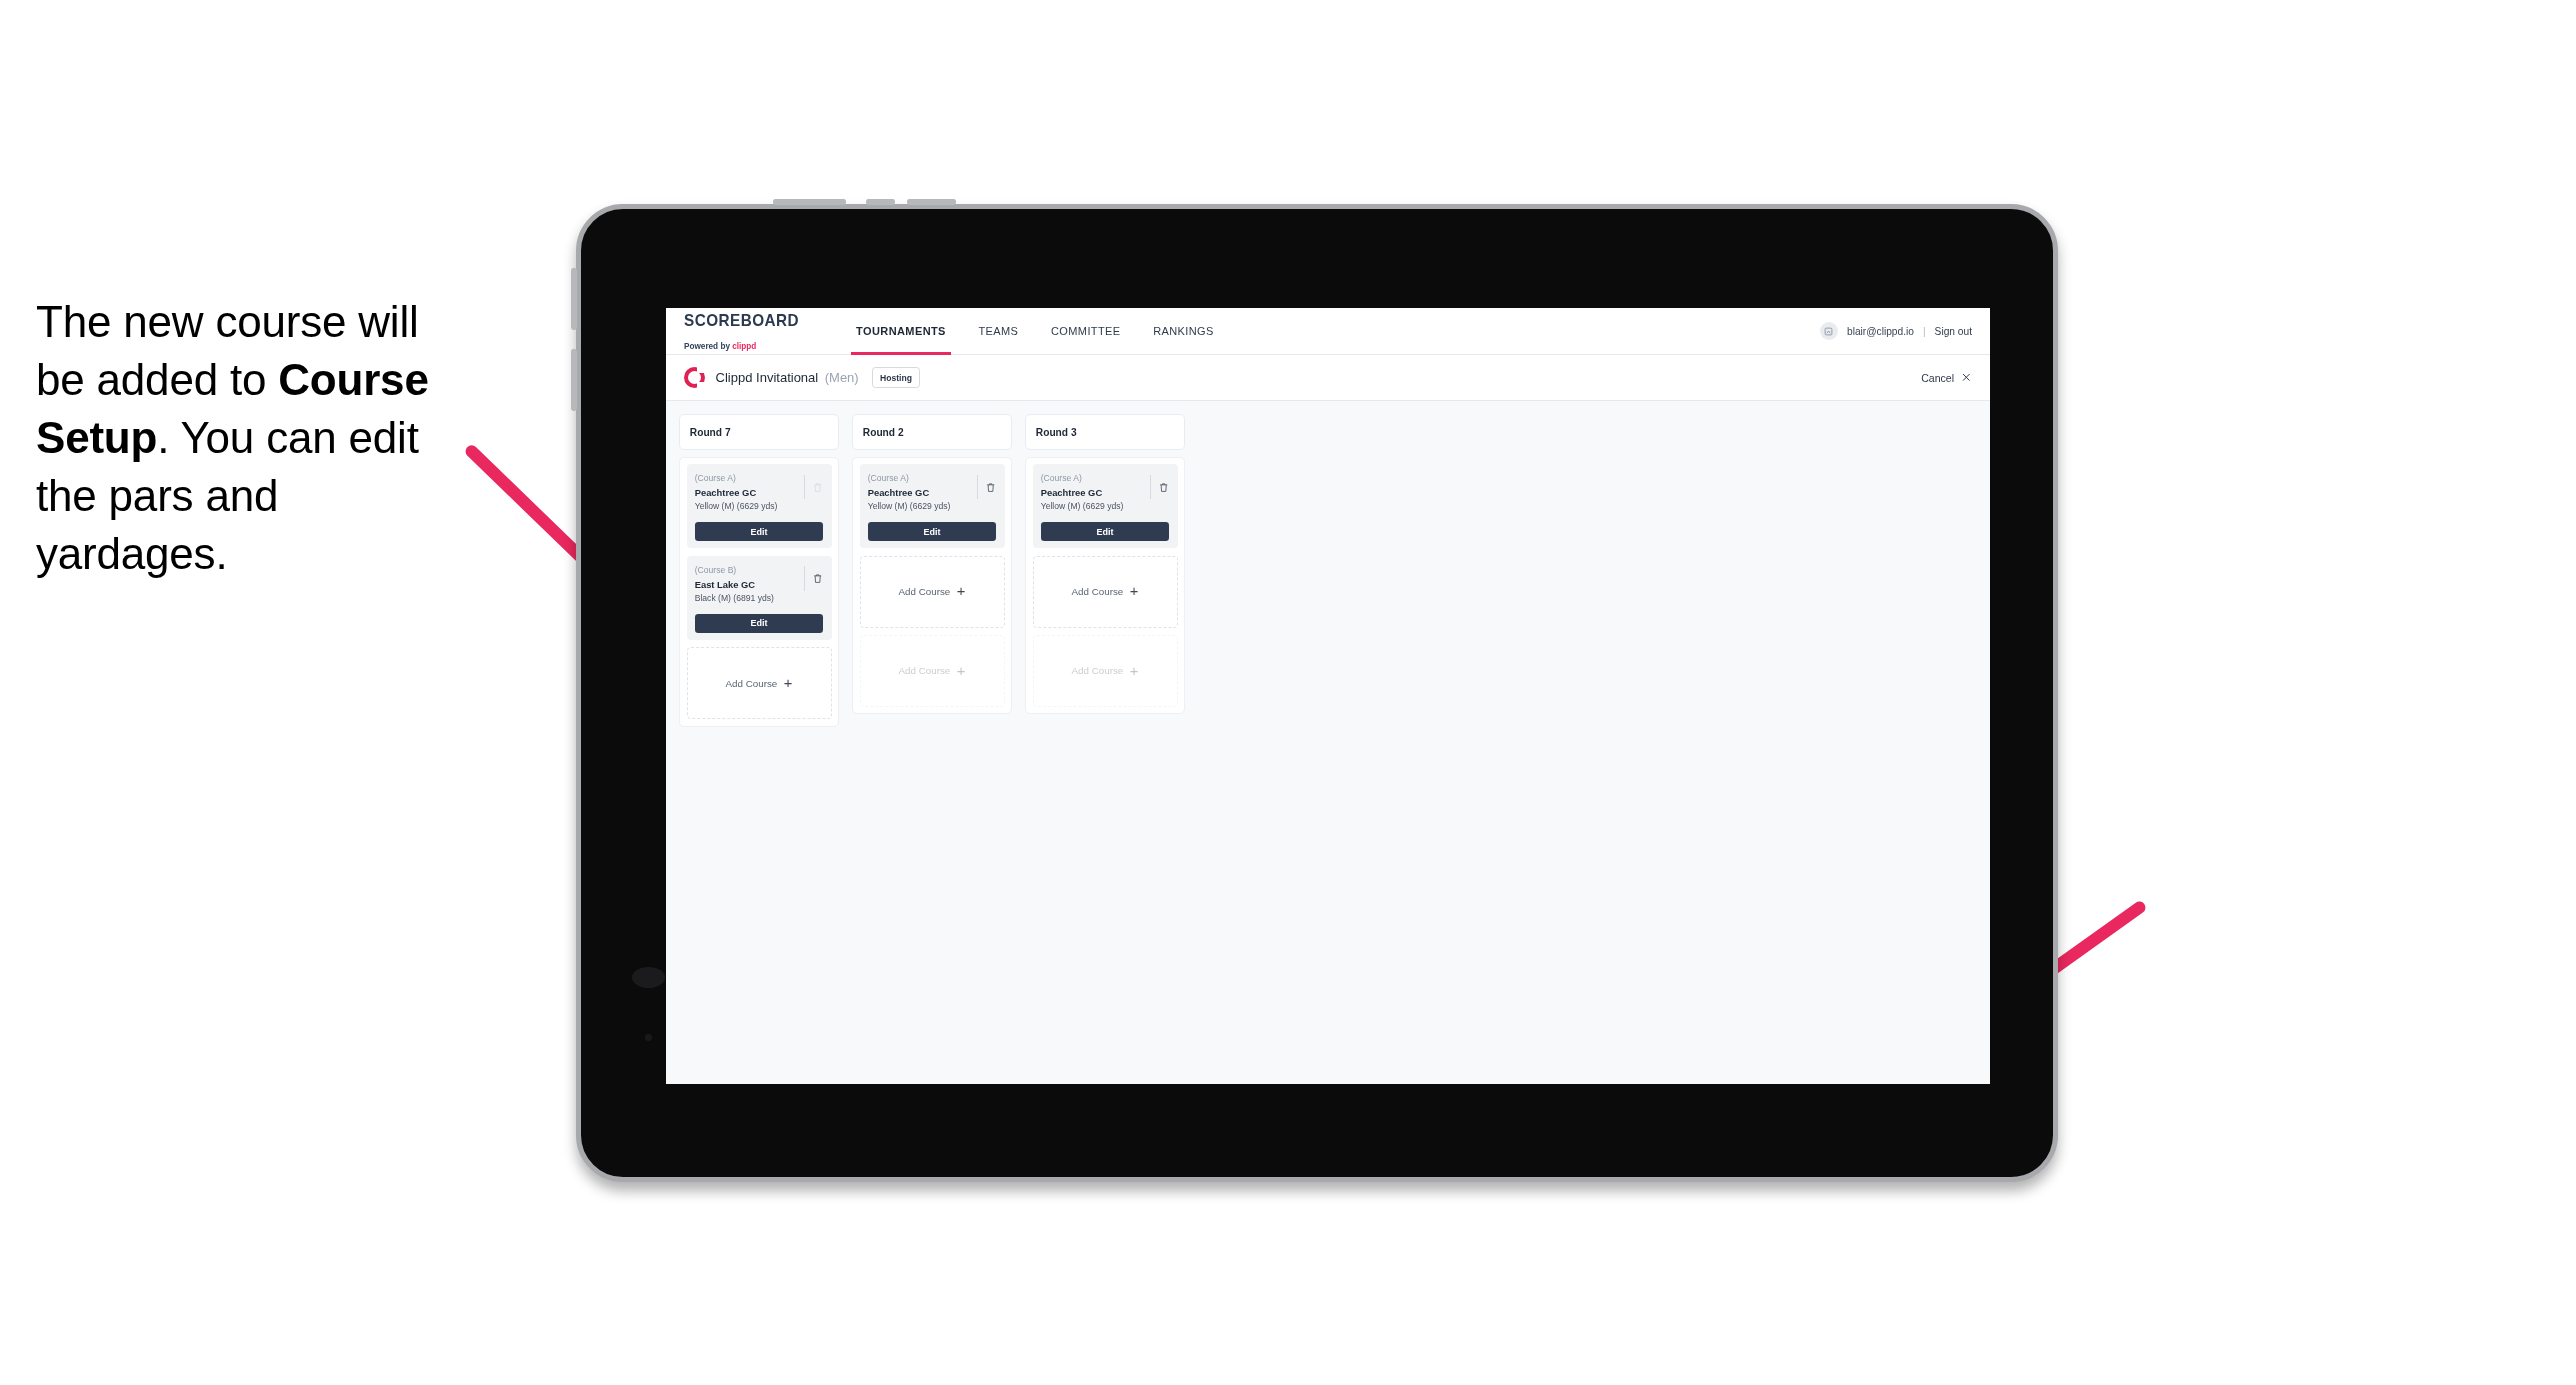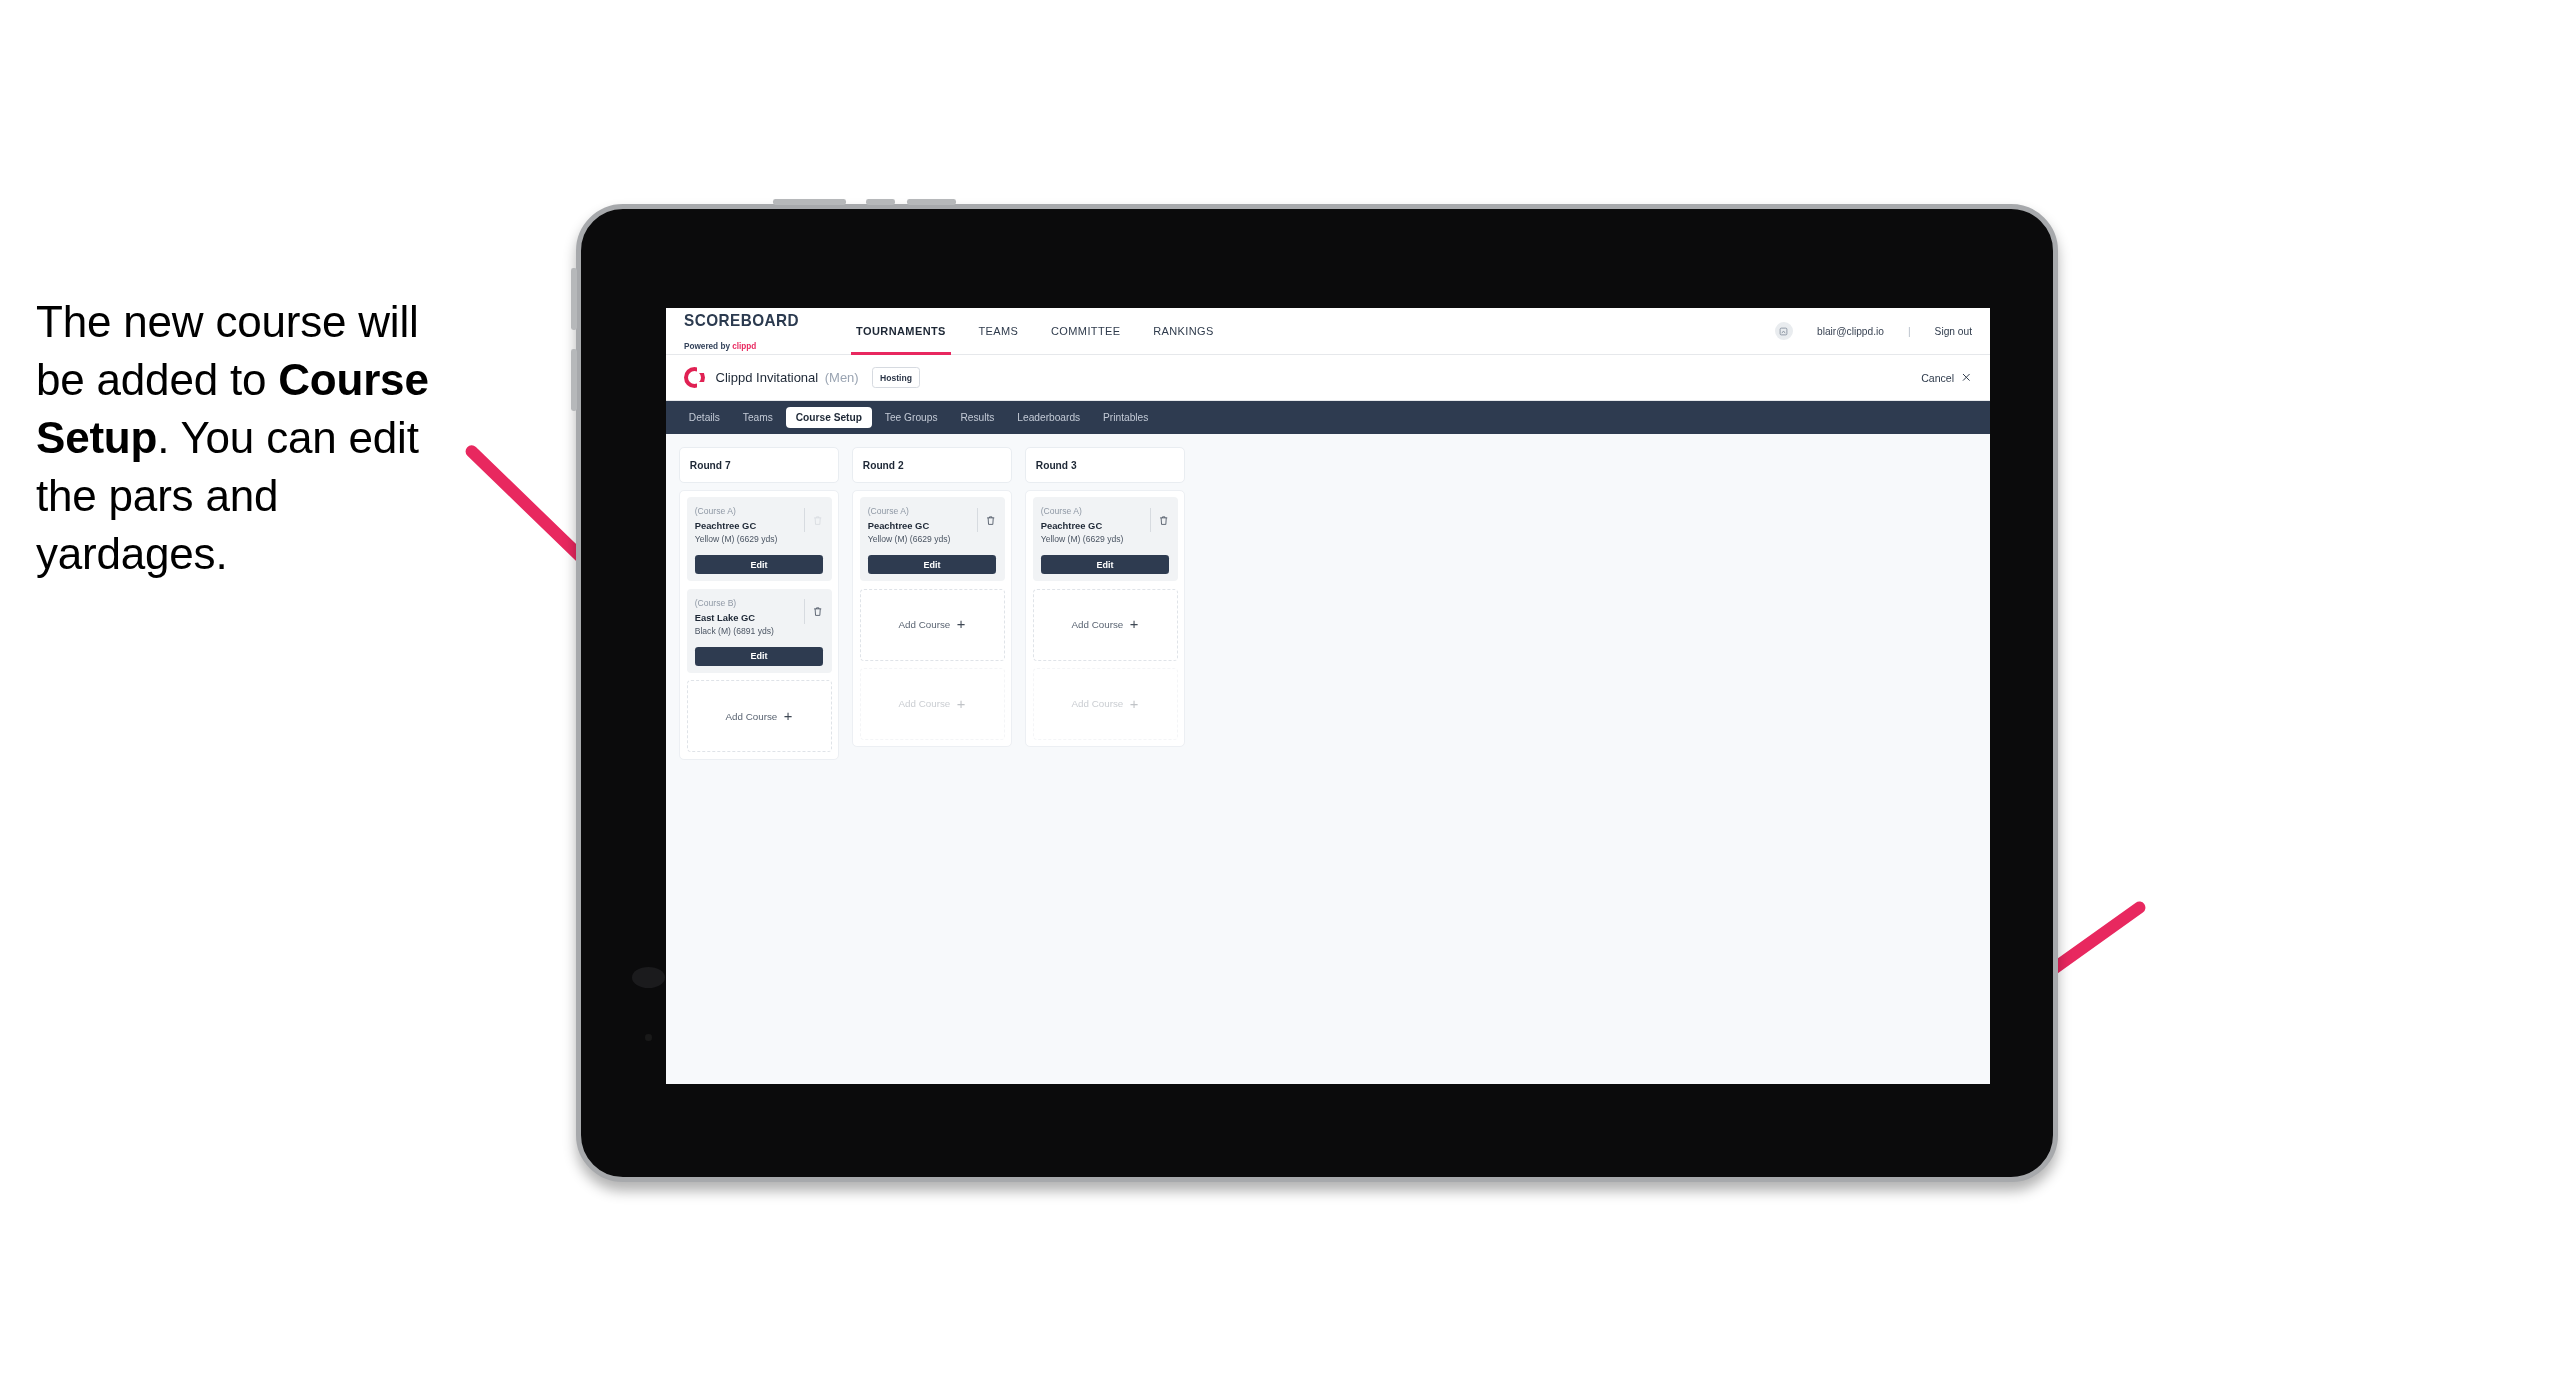--- a/index.html
+++ b/index.html
@@ -94,21 +94,21 @@
     display: flex; align-items: center;
     position: relative;
   }
   .topnav-item.active { color: #1d2735; font-weight: 600; }
   .topnav-item.active::after {
     content:""; position: absolute; left: 11.4px; right: 11.4px; bottom: 0;
     height: 2.4px; background: #e8285f;
   }
 
   .topbar-right {
-    margin-left: auto; display: flex; align-items: center; gap: 24px;
+    margin-left: auto; display: flex; align-items: center; gap: 9px;
     font-size: 10.2px; color: #3a4454;
   }
   .avatar {
     width: 18px; height: 18px; border-radius: 50%;
     background: #e9ecef; display: flex; align-items: center; justify-content: center;
     color: #7b8695; font-size: 9px;
   }
   .divider-v { color: #b4bcc7; }
   .signout { color: #2f3b4c; }
 
@@ -283,29 +283,20 @@
         <div class="cancel">
           <span>Cancel</span>
           <span>
             <svg width="10.6" height="10.6" viewBox="0 0 16 16" stroke="#2f3b4c" stroke-width="1.5" fill="none">
               <path d="M3 3l10 10M13 3L3 13"></path>
             </svg>
           </span>
         </div>
       </div>
 
-      <div class="tabstrip">
-        <div class="tab">Details</div>
-        <div class="tab">Teams</div>
-        <div class="tab active">Course Setup</div>
-        <div class="tab">Tee Groups</div>
-        <div class="tab">Results</div>
-        <div class="tab">Leaderboards</div>
-        <div class="tab">Printables</div>
-      </div>
 
       <div class="board" id="rounds-board">
           <div class="col">
             <div class="round-head">Round 7</div>
             <div class="col-body">
               <div class="course-card">
                 <div class="cc-top">
                   <div class="cc-info">
                     <div class="cc-tag">(Course A)</div>
                     <div class="cc-name">Peachtree GC</div>

